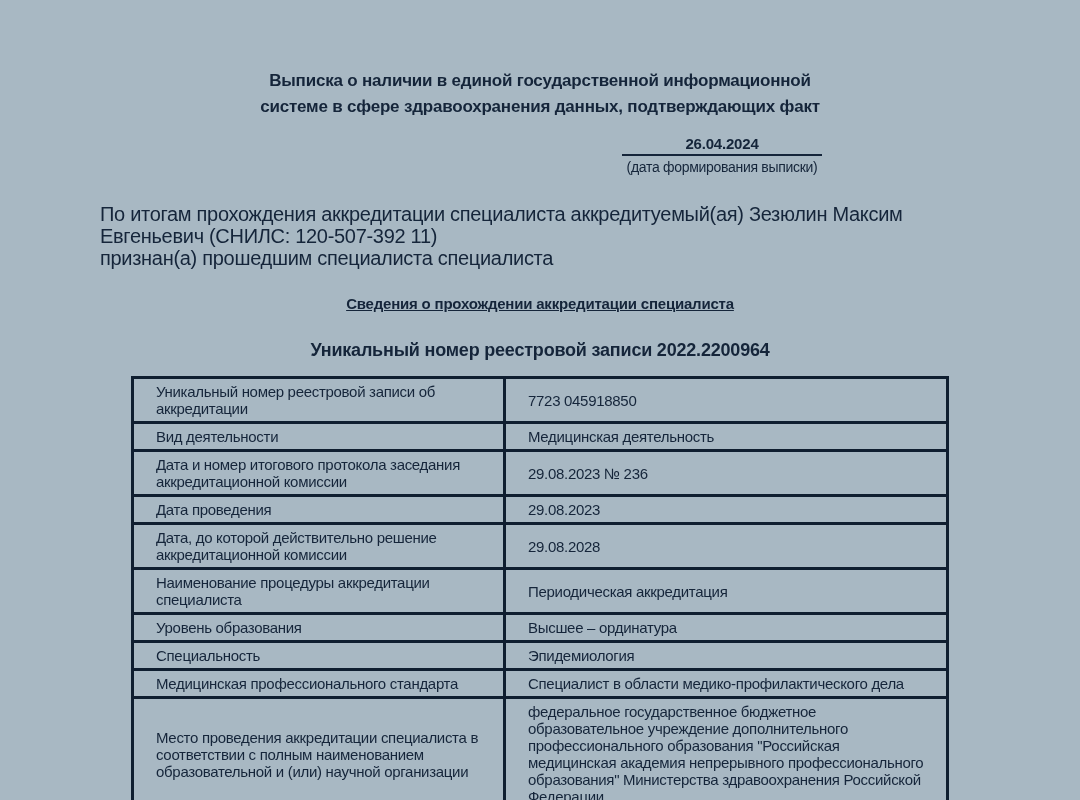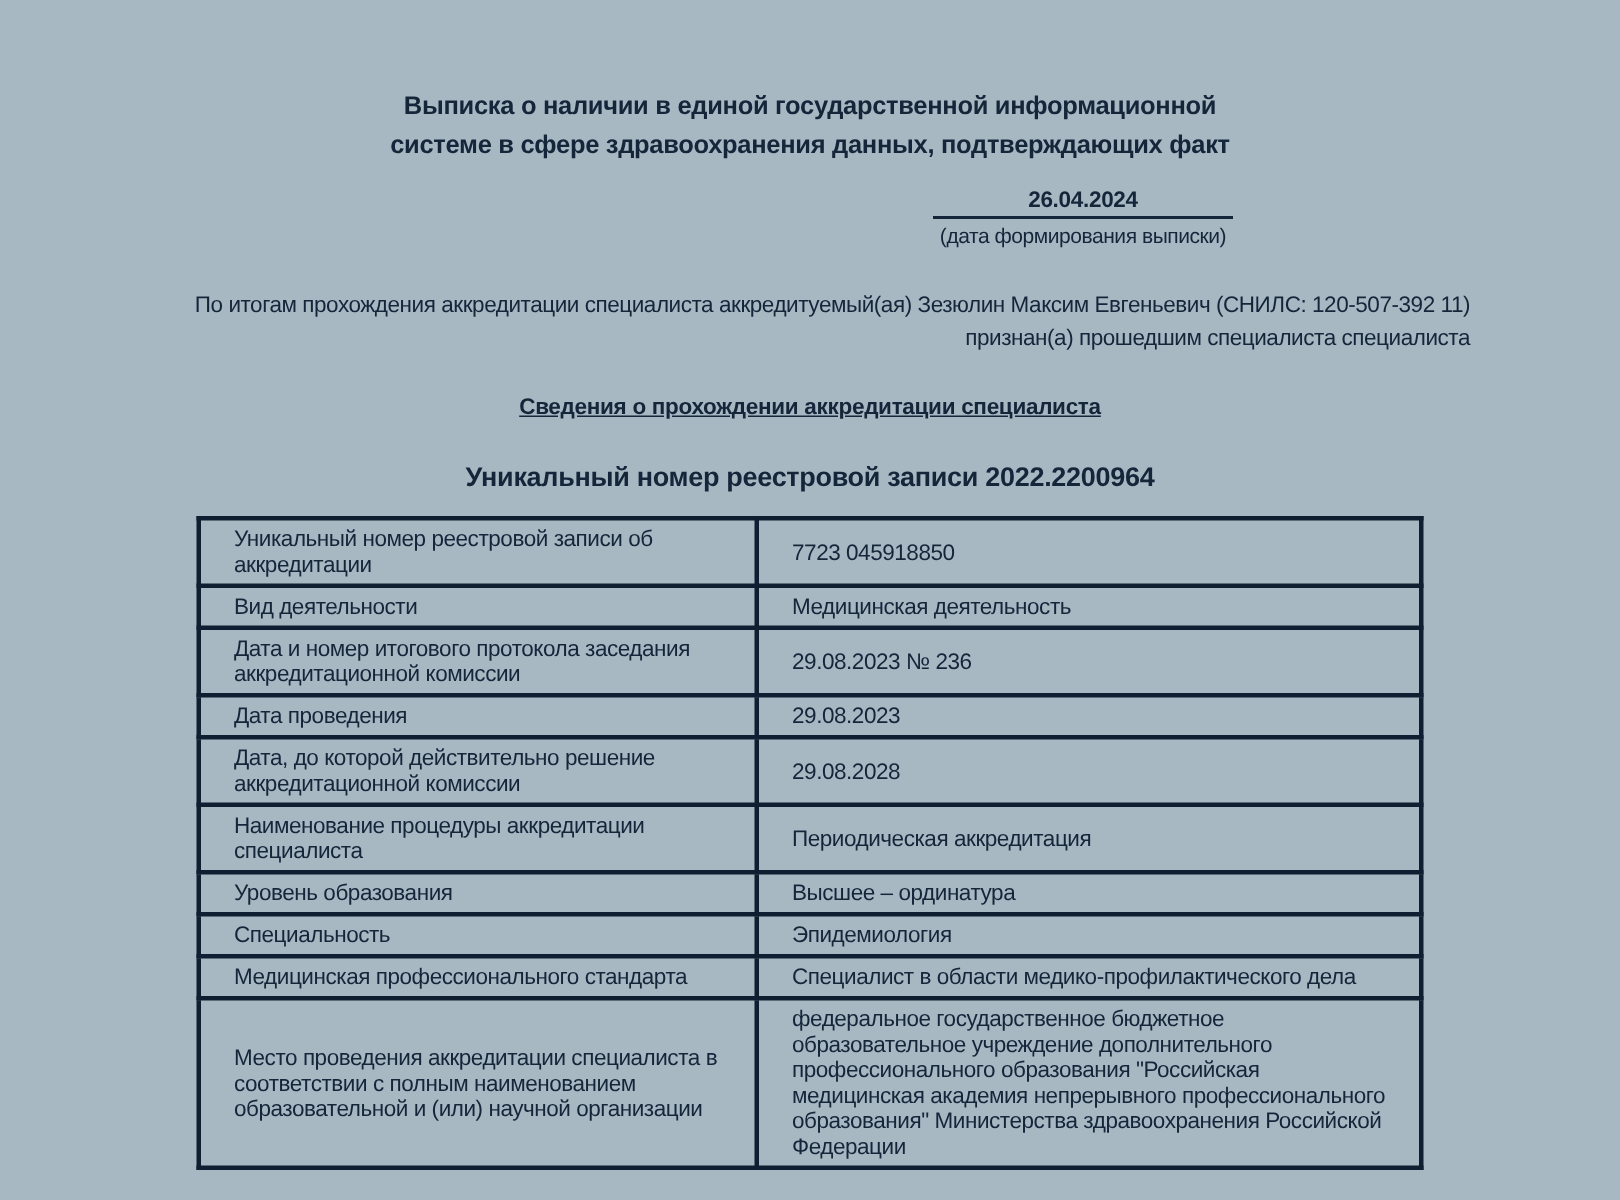--- a/index.html
+++ b/index.html
@@ -13,22 +13,22 @@
     color: #15253a;
     font-family: "Liberation Sans", sans-serif;
     overflow: hidden;
   }
   .page {
     width: 1080px;
     height: 800px;
     position: relative;
   }
   .doc-title {
-    margin: 12px auto;
-    padding-top: 46px;
+    margin: 0 auto;
+    padding-top: 68px;
     width: 640px;
     text-align: center;
     font-size: 17px;
     font-weight: bold;
     line-height: 26px;
     letter-spacing: -0.2px;
   }
   .date-wrap {
     margin-left: 622px;
     margin-top: 14px;
@@ -48,22 +48,22 @@
     display: block;
     font-size: 14px;
     line-height: 19px;
     margin-top: 2px;
     letter-spacing: -0.3px;
     white-space: nowrap;
   }
   .intro {
     margin: 26px auto 0 auto;
     width: 880px;
-    text-align: right;
-    font-size: 15px;
+    text-align: left;
+    font-size: 20px;
     line-height: 22px;
     letter-spacing: -0.3px;
   }
   .section-heading {
     margin-top: 26px;
     text-align: center;
     font-size: 15px;
     font-weight: bold;
     text-decoration: underline;
     letter-spacing: -0.2px;

